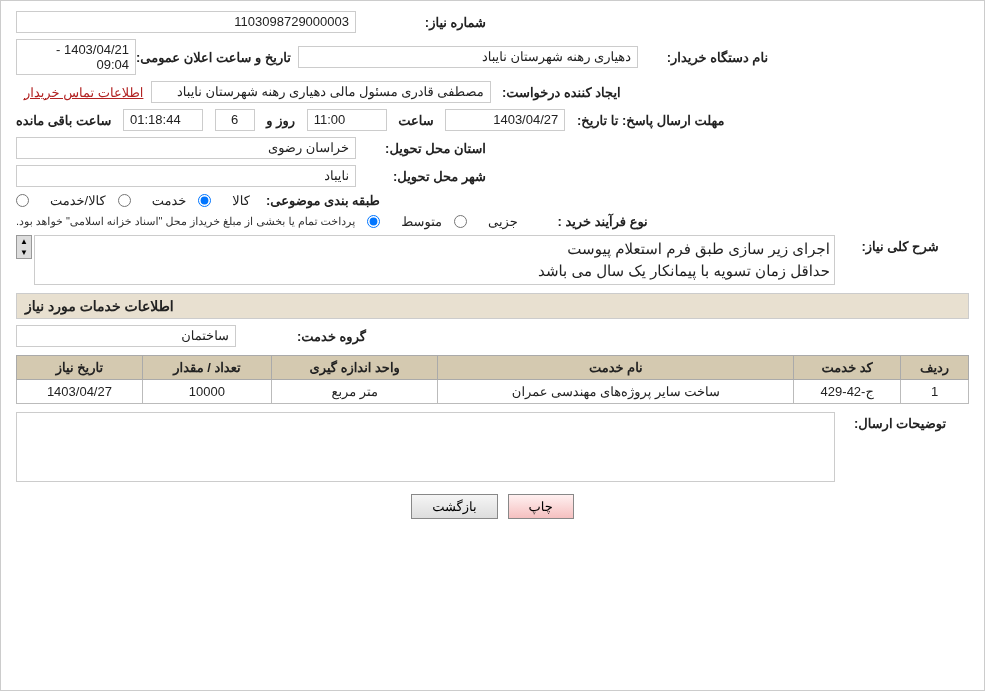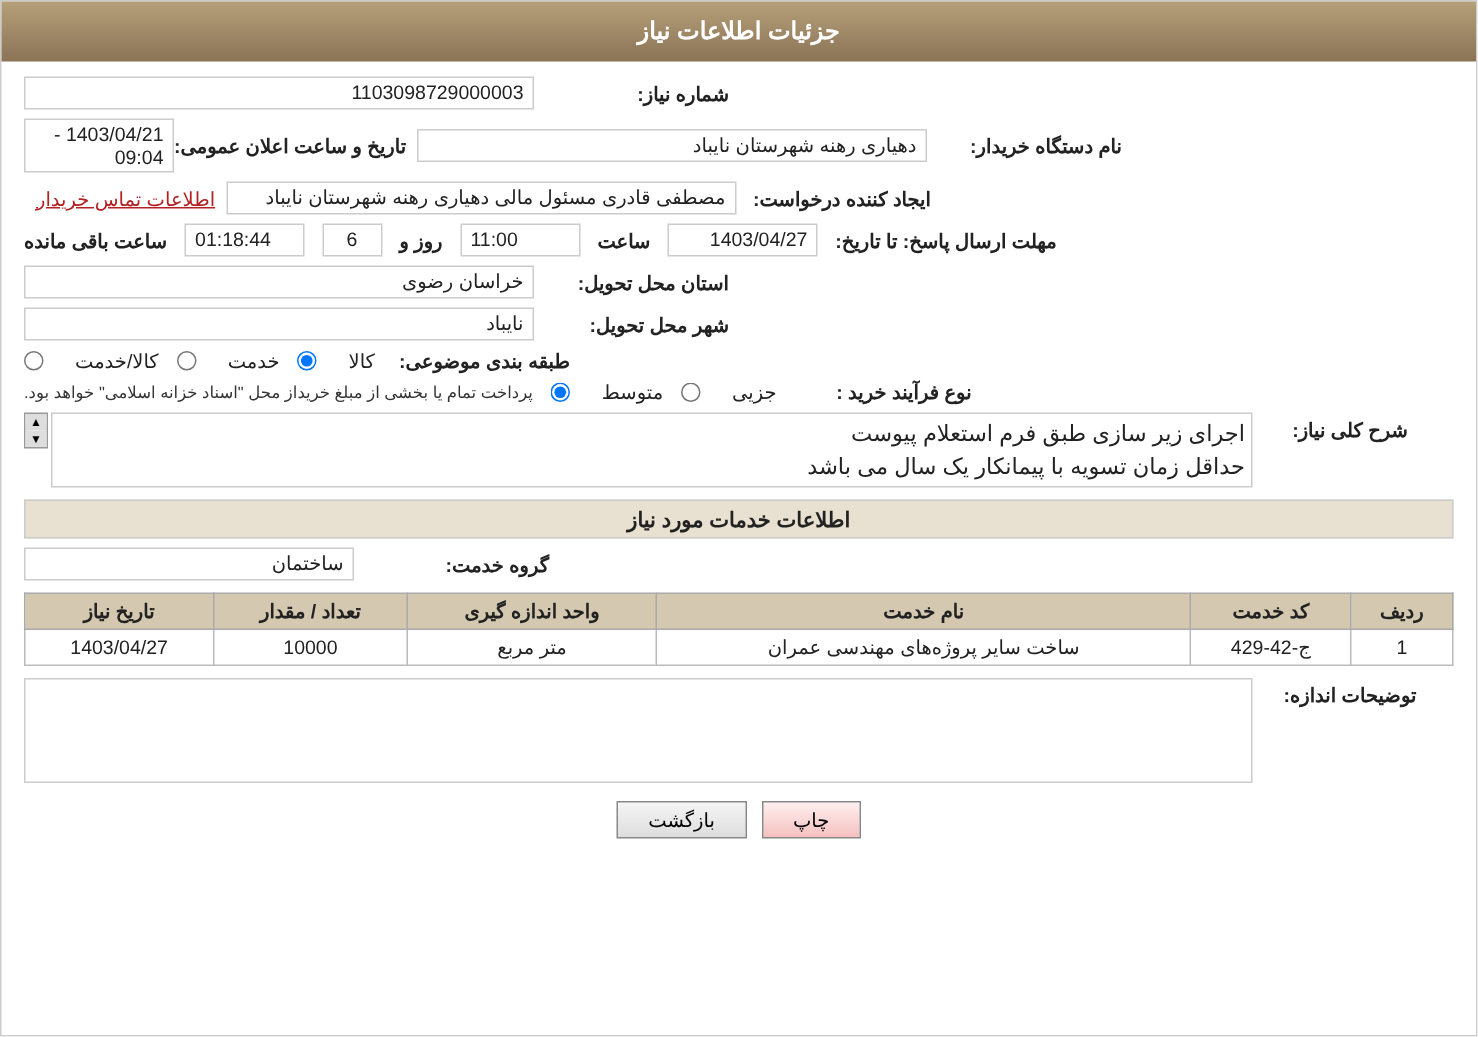--- a/index.html
+++ b/index.html
@@ -47,21 +47,21 @@
       min-height: 22px;
       display: inline-block;
     }
     .field-large {
       width: 340px;
     }
     .field-medium {
       width: 220px;
     }
     .field-small {
-      width: 100px;
+      width: 120px;
     }
     .field-time {
       width: 80px;
       text-align: left;
     }
     .link-text {
       color: #b22222;
       text-decoration: underline;
       cursor: pointer;
       margin-left: 8px;
@@ -88,21 +88,21 @@
       align-items: center;
       gap: 21px;
     }
     .section-header {
       background: #e8e0d0;
       border: 1px solid #ccc;
       padding: 4px 8px;
       font-weight: bold;
       font-size: 14px;
       margin: 8px 0 6px 0;
-      text-align: center;
+      text-align: left;
     }
     .description-container {
       display: flex;
       align-items: flex-start;
       margin-bottom: 6px;
     }
     .desc-label {
       font-weight: bold;
       min-width: 130px;
       text-align: center;
@@ -179,23 +179,20 @@
       background: linear-gradient(to bottom, #fff0f0, #f5c0c0);
     }
     .watermark-container {
       position: relative;
     }
   </style>
 </head>
 <body>
 
 <div class="page-wrapper">
-  <div class="header-bar">
-    <span>جزئیات اطلاعات نیاز</span>
-  </div>
 
   <div class="content-area watermark-container">
 
     <div class="info-row">
       <span class="label">شماره نیاز:</span>
       <span class="value-box field-large">1103098729000003</span>
     </div>
 
     <div class="info-row">
       <span class="label">نام دستگاه خریدار:</span>
@@ -317,21 +314,21 @@
       <td>ساخت سایر پروژه‌های مهندسی عمران</td>
       <td>متر مربع</td>
       <td>10000</td>
       <td>1403/04/27</td>
     </tr>
           </tbody>
       </table>
     </div>
 
     <div class="description-container" style="margin-top:8px;">
-      <span class="desc-label">توضیحات اندازه:</span>
+      <span class="desc-label">توضیحات ارسال:</span>
       <div class="buyer-desc" style="min-height:70px;"></div>
     </div>
 
     <div class="bottom-buttons">
       <button class="btn btn-print">چاپ</button>
       <button class="btn">بازگشت</button>
     </div>
 
   </div>
 </div>

